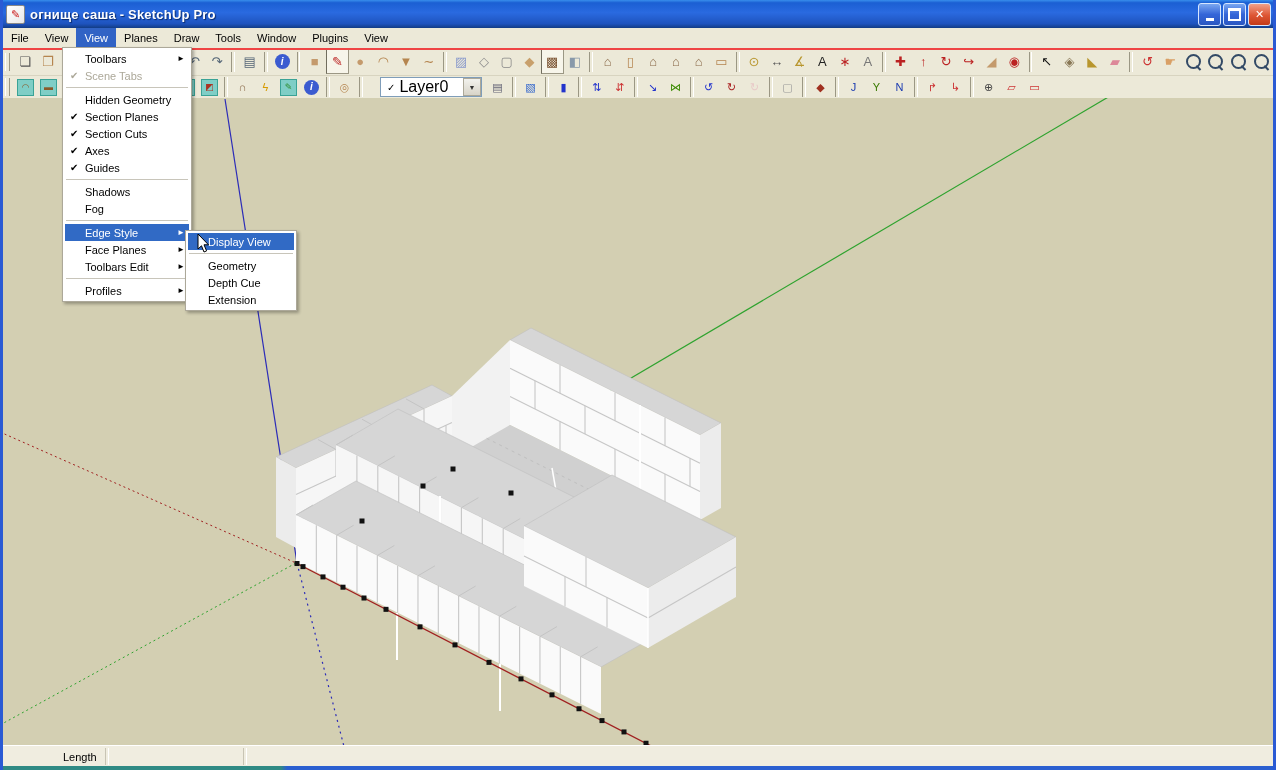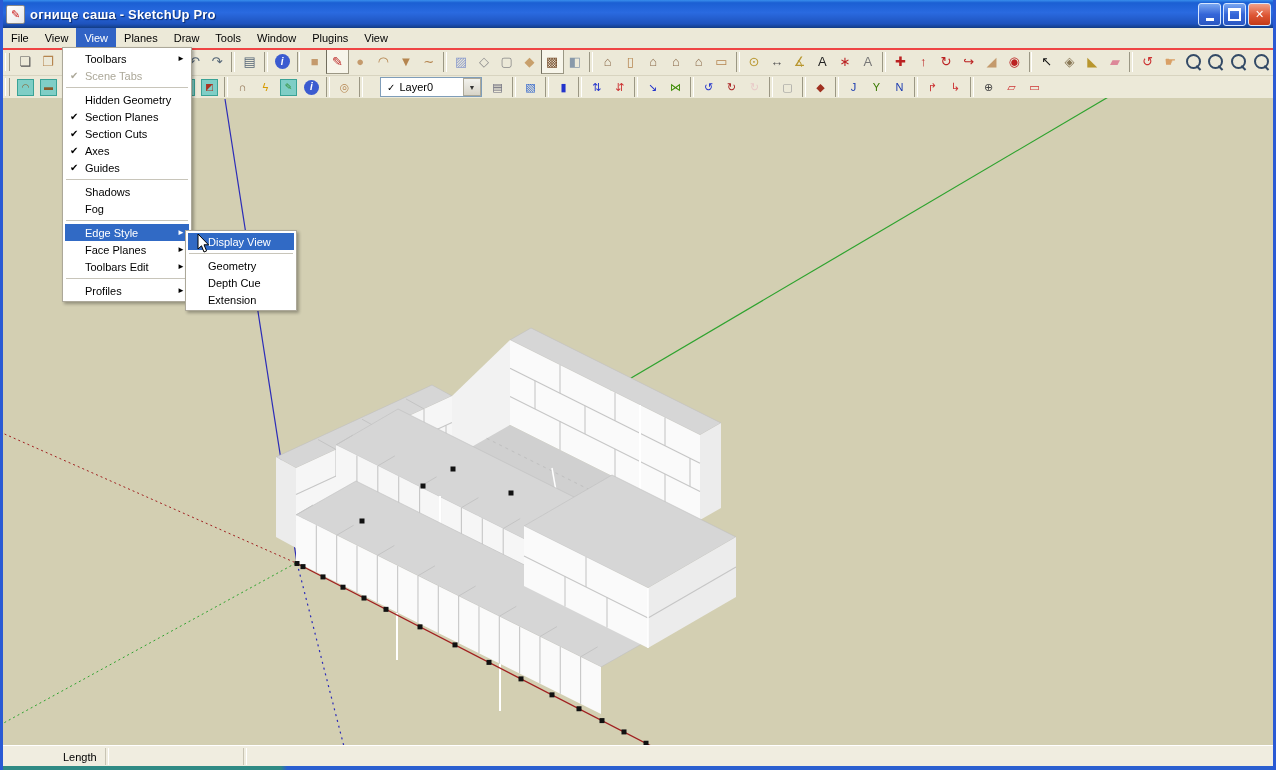--- a/index.html
+++ b/index.html
@@ -44,21 +44,21 @@
         align-items:center;justify-content:center;font-size:9px;line-height:1;}
   .circ{width:15px;height:15px;border-radius:50%;background:#3b5bd0;color:#fff;font-size:10px;
         font-weight:bold;font-style:italic;display:flex;align-items:center;justify-content:center;}
   .mag{position:relative;width:11px;height:11px;border:2px solid #334a66;border-radius:50%;display:block;}
   .mag::after{content:"";position:absolute;left:9px;top:9px;width:6px;height:2px;background:#334a66;
         transform:rotate(45deg);transform-origin:0 0;}
   
   .combo{display:flex;align-items:center;height:18px;width:100px;background:#fff;
          border:1px solid #7f9db9;margin:0 4px 0 14px;}
   .combo .chk{font-size:10px;margin:0 4px 0 6px;}
-  .combo .cval{flex:1;font-size:11px;}
+  .combo .cval{flex:1;font-size:16px;}
   .combo .cbtn{width:16px;height:16px;background:linear-gradient(180deg,#f2f2ee,#d8d4c8);
          border:1px solid #aca899;display:flex;align-items:center;justify-content:center;font-size:7px;color:#333;}
   
   #viewport{position:absolute;left:3px;top:98px;width:1270px;height:647px;background:#d3cfb2;overflow:hidden;}
   #viewport svg{position:absolute;left:-3px;top:-98px;}
   
   .menu{position:absolute;background:#fff;border:1px solid #aca899;box-shadow:2px 2px 3px rgba(0,0,0,.3);
         padding:2px;z-index:60;}
   #view-menu{left:62px;top:47px;width:124px;}
   #edge-submenu{left:185px;top:230px;width:106px;}

